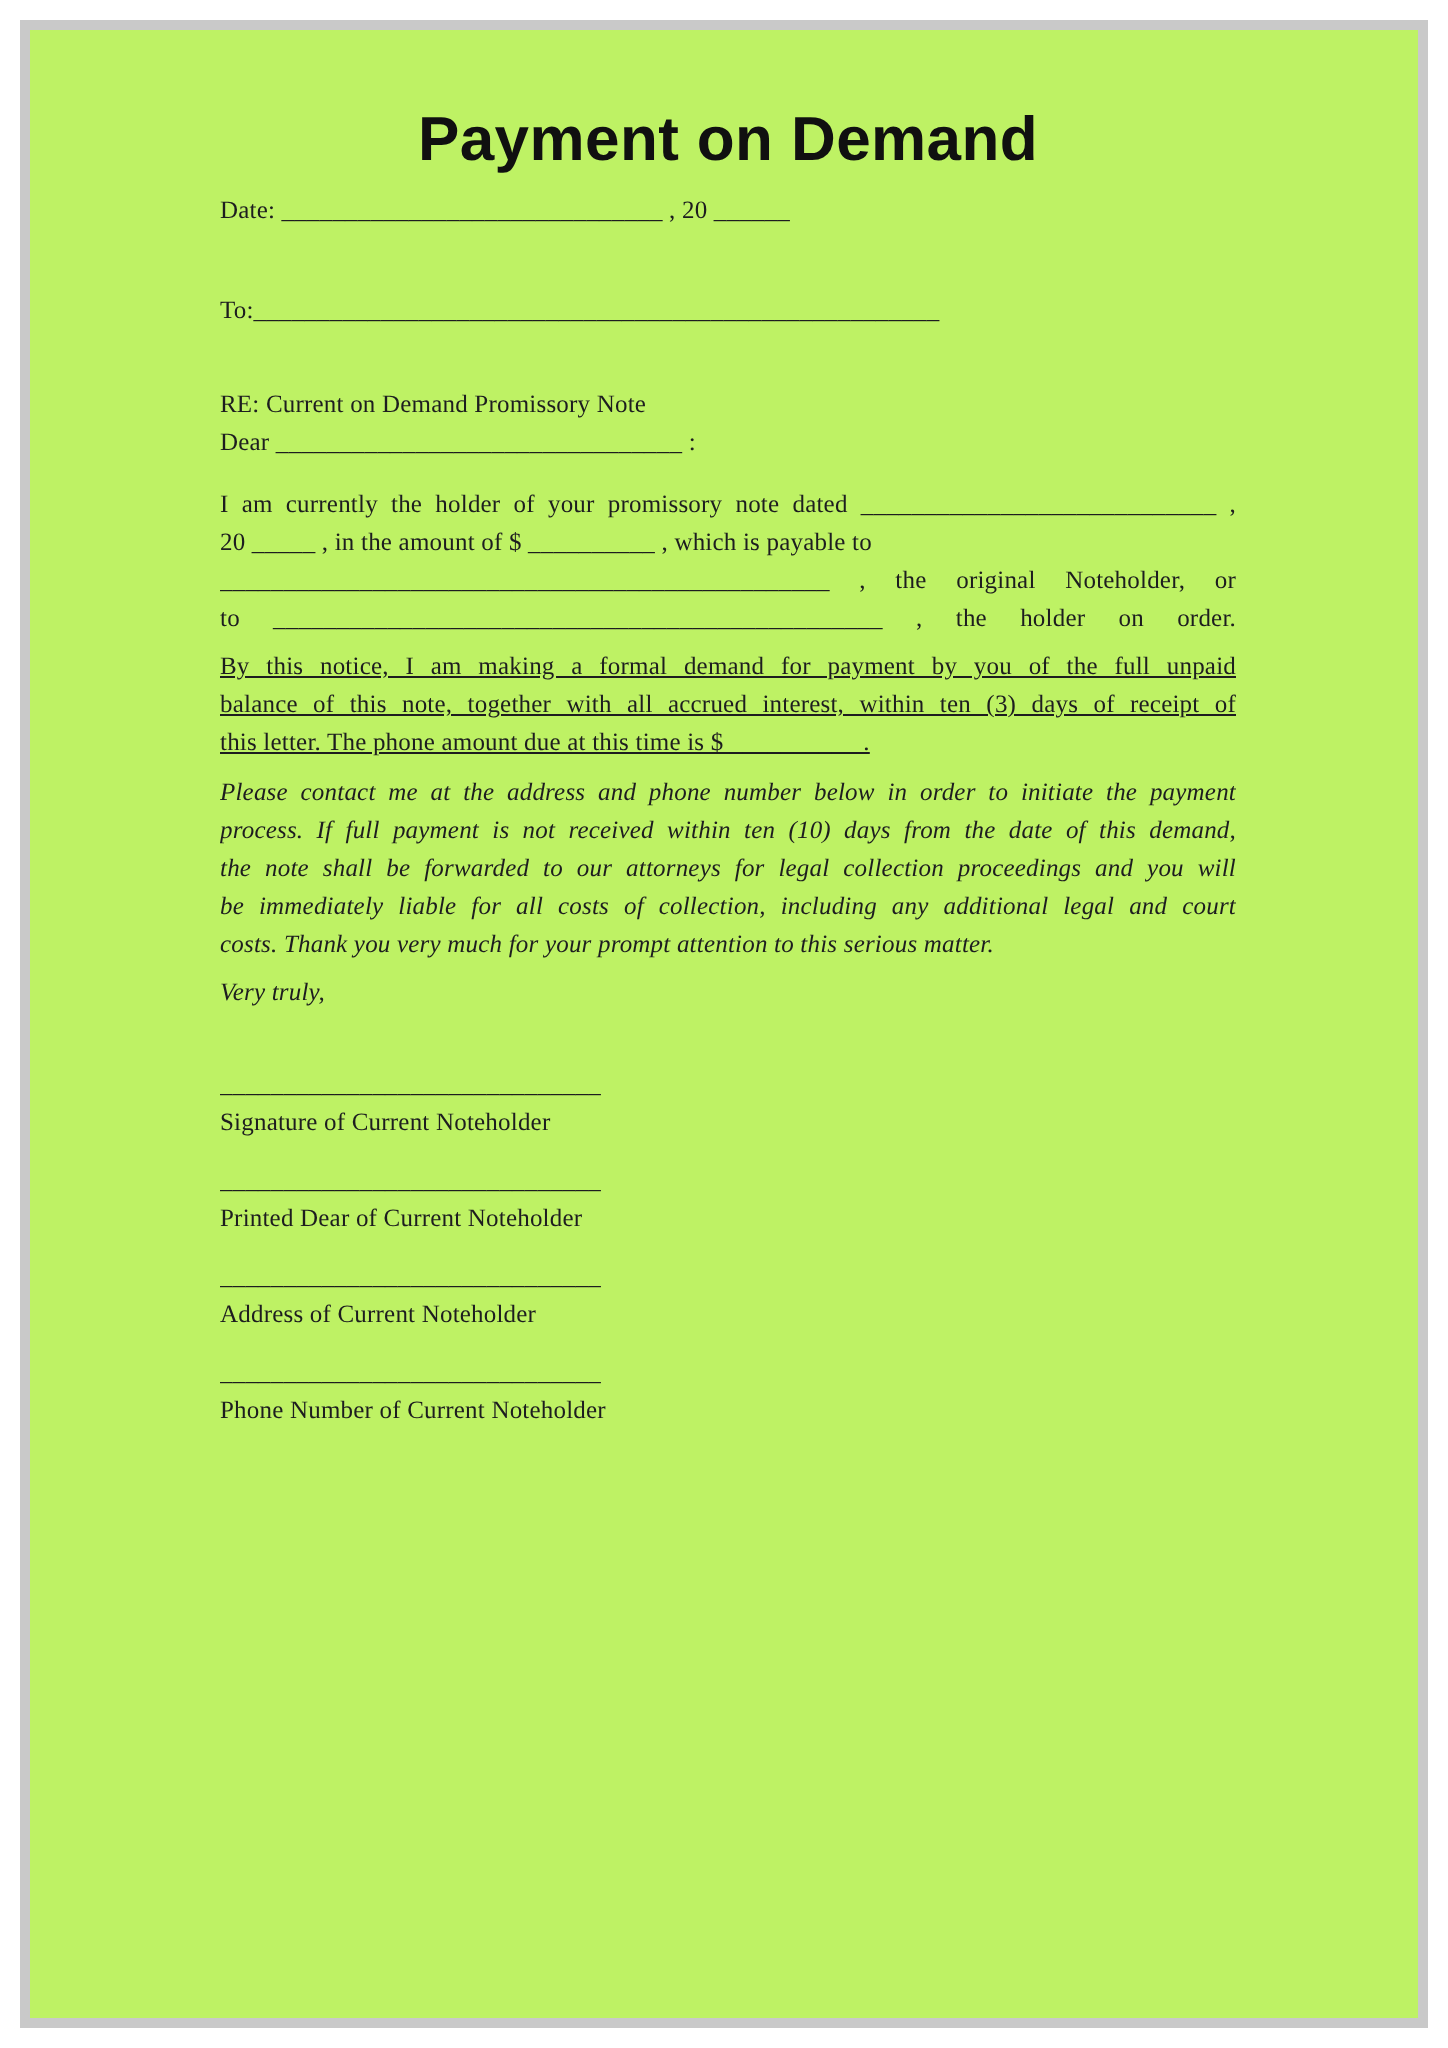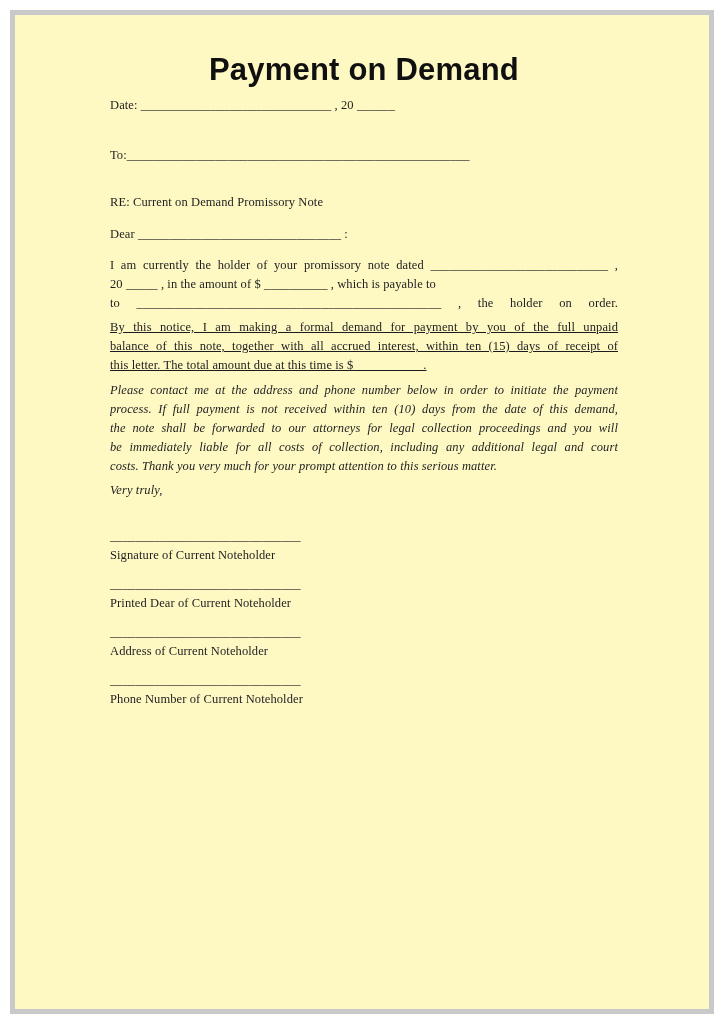--- a/index.html
+++ b/index.html
@@ -10,21 +10,21 @@
     font-family: "Liberation Serif", serif;
   }
   .frame {
     position: absolute;
     left: 10px; top: 10px; right: 10px; bottom: 10px;
     background: #c9c9c9;
   }
   .page {
     position: absolute;
     left: 15px; top: 15px; right: 15px; bottom: 15px;
-    background: #fef9c3;
+    background: #bef264;
     box-sizing: border-box;
     padding: 35px 91px 4px 95px;
     overflow: hidden;
   }
   .doc-title {
     font-family: "Liberation Sans", sans-serif;
     font-weight: 700;
     font-size: 31px;
     line-height: 40px;
     text-align: center;
@@ -45,21 +45,21 @@
     color: #1d1d1f;
     letter-spacing: 0.1px;
   }
   .bl { height: 19px; overflow: hidden; white-space: nowrap; }
   
   .jl { white-space: normal; text-align: justify; }
   .jl::after { content: ""; display: inline-block; width: 100%; height: 0; }
   .date-line { margin-top: 6px; }
   .to-line   { margin-top: 31px; }
   .re-line   { margin-top: 28px; }
-  .dear-line { margin-top: 13px; }
+  .dear-line { }
   .para1 { margin-top: 12px; }
   .para2 { margin-top: 5px; text-decoration: underline; }
   .para3 { margin-top: 6px; font-style: italic; }
   .closing-line { margin-top: 5px; font-style: italic; }
   .sig-block { margin-top: 10px; }
   .sig-block.first { margin-top: 27px; }
 </style>
 </head>
 <body>
 
@@ -75,27 +75,28 @@
 
     <div class="bl to-line">To:______________________________________________________</div>
 
     <div class="bl re-line">RE: Current on Demand Promissory Note</div>
 
     <div class="bl dear-line">Dear ________________________________ :</div>
 
     <div class="para1">
       <div class="bl jl">I am currently the holder of your promissory note dated ____________________________ ,</div>
       <div class="bl">20 _____ , in the amount of $ __________ , which is payable to</div>
+      <div class="bl jl">________________________________________________ , the original Noteholder, or</div>
       <div class="bl jl">to ________________________________________________ , the holder on order.</div>
     </div>
 
     <div class="para2">
       <div class="bl jl">By this notice, I am making a formal demand for payment by you of the full unpaid</div>
-      <div class="bl jl">balance of this note, together with all accrued interest, within ten (15) days of receipt of</div>
-      <div class="bl">this letter. The total amount due at this time is $ __________ .</div>
+      <div class="bl jl">balance of this note, together with all accrued interest, within ten (3) days of receipt of</div>
+      <div class="bl">this letter. The phone amount due at this time is $ __________ .</div>
     </div>
 
     <div class="para3">
       <div class="bl jl">Please contact me at the address and phone number below in order to initiate the payment</div>
       <div class="bl jl">process. If full payment is not received within ten (10) days from the date of this demand,</div>
       <div class="bl jl">the note shall be forwarded to our attorneys for legal collection proceedings and you will</div>
       <div class="bl jl">be immediately liable for all costs of collection, including any additional legal and court</div>
       <div class="bl">costs. Thank you very much for your prompt attention to this serious matter.</div>
     </div>
 

